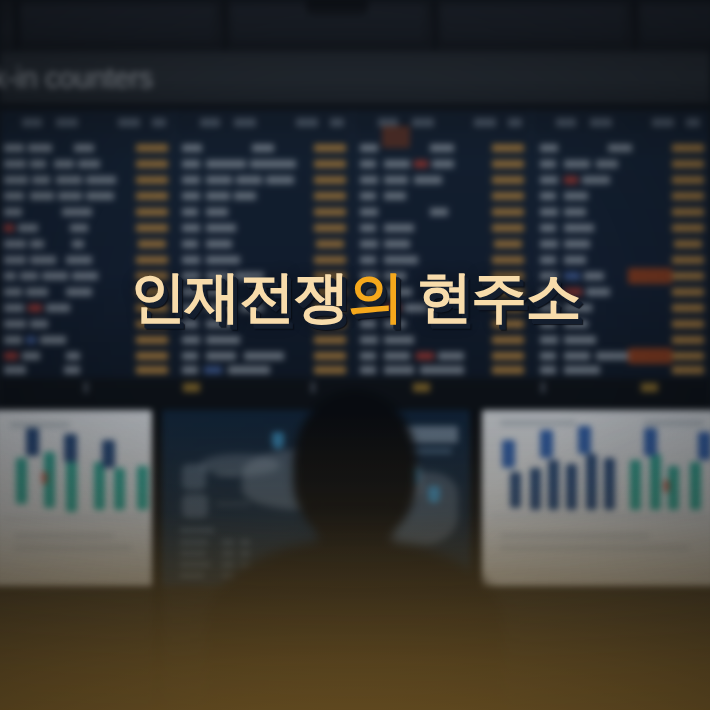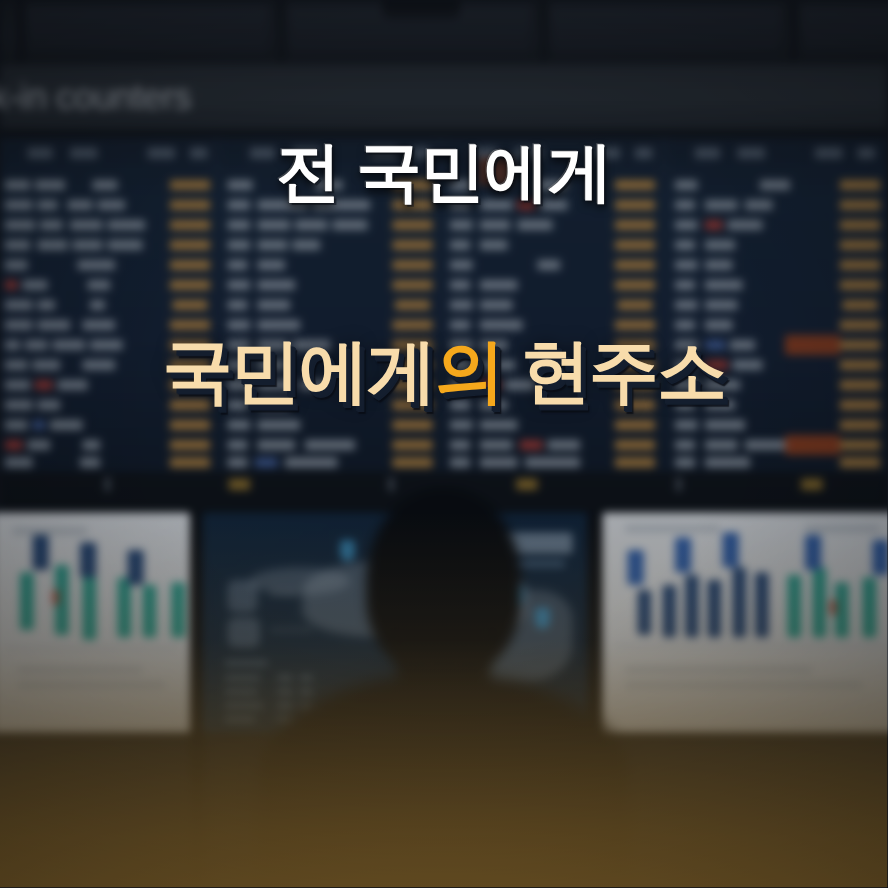--- a/index.html
+++ b/index.html
@@ -476,17 +476,16 @@
         </div>
       </div>
     </div>
 
     <div class="warmglow"></div>
     <div class="vignette"></div>
     <div class="dimmer"></div>
   </div>
 
   <div class="headline">
-    <div class="hl-line hl-white hl-1">전 국민에게</div>
-    <div class="hl-line hl-3"><span>국민에게</span><span class="accent">의</span><span> 현주소</span></div>
+    <div class="hl-line hl-3"><span>인재전쟁</span><span class="accent">의</span><span> 현주소</span></div>
   </div>
 
 </div>
 
 </body></html>

